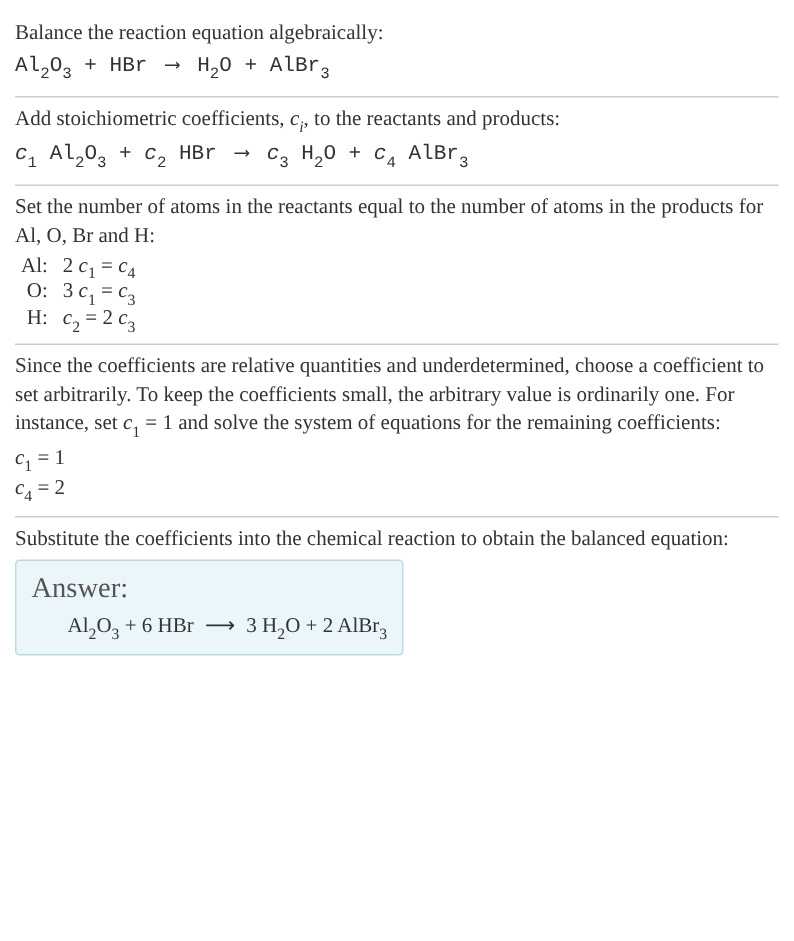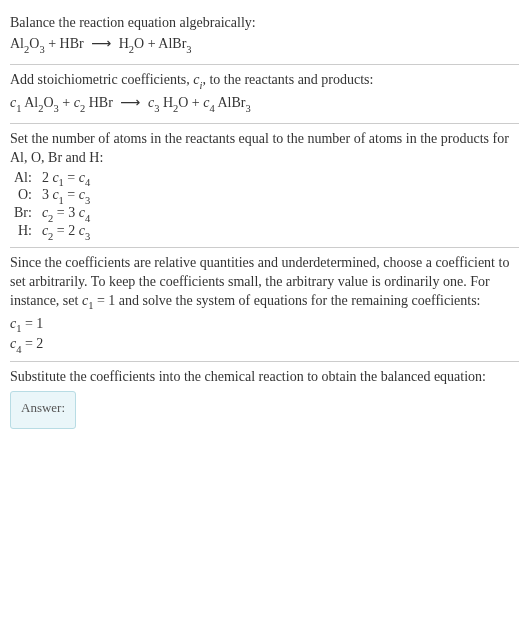--- a/index.html
+++ b/index.html
@@ -31,20 +31,21 @@
     }
     .ital {
       font-style: italic;
     }
     .arrow {
       padding: 0 4px;
     }
     .eq-line {
       margin-top: 2px;
       margin-bottom: 2px;
+      font-family: Liberation Mono, monospace;
     }
     .atom-table {
       border-collapse: collapse;
       margin-top: 2px;
     }
     .atom-table td {
       padding: 0 4px;
       vertical-align: baseline;
     }
     .atom-table td:first-child {
@@ -59,21 +60,21 @@
     }
     .answer-box {
       background: #eaf6f9;
       border: 1px solid #b8dce4;
       border-radius: 3px;
       padding: 8px 10px;
       margin-top: 4px;
       display: inline-block;
     }
     .answer-label {
-      font-size: 13px;
+      font-size: 19px;
       color: #555;
       margin-bottom: 4px;
     }
     .answer-eq {
       padding-left: 24px;
     }
     p {
       line-height: 1.35;
     }
   </style>
@@ -106,24 +107,20 @@
     <tbody>
         <tr>
       <td>Al:</td>
       <td><span>2 </span><span class="ital">c</span><span class="sub">1</span><span> = </span><span class="ital">c</span><span class="sub">4</span></td>
     </tr>
     <tr>
       <td>O:</td>
       <td><span>3 </span><span class="ital">c</span><span class="sub">1</span><span> = </span><span class="ital">c</span><span class="sub">3</span></td>
     </tr>
     <tr>
-      <td>Br:</td>
-      <td><span></span><span class="ital">c</span><span class="sub">2</span><span> = 3 </span><span class="ital">c</span><span class="sub">4</span></td>
-    </tr>
-    <tr>
       <td>H:</td>
       <td><span></span><span class="ital">c</span><span class="sub">2</span><span> = 2 </span><span class="ital">c</span><span class="sub">3</span></td>
     </tr>
   </tbody>
     </table>
 </div>
 
 <hr class="divider">
 
 <div class="section">
@@ -135,14 +132,17 @@
     <div><span class="ital">c</span><span class="sub">4</span><span> = 2</span></div>
   </div>
 </div>
 
 <hr class="divider">
 
 <div class="section">
   <p>Substitute the coefficients into the chemical reaction to obtain the balanced equation:</p>
   <div class="answer-box">
     <div class="answer-label">Answer:</div>
+    <div class="answer-eq">
+      <span>Al</span><span class="sub">2</span><span>O</span><span class="sub">3</span><span> + 6 HBr </span><span class="arrow">⟶</span><span> 3 H</span><span class="sub">2</span><span>O + 2 AlBr</span><span class="sub">3</span>
+    </div>
   </div>
 </div>
 
 </body></html>

